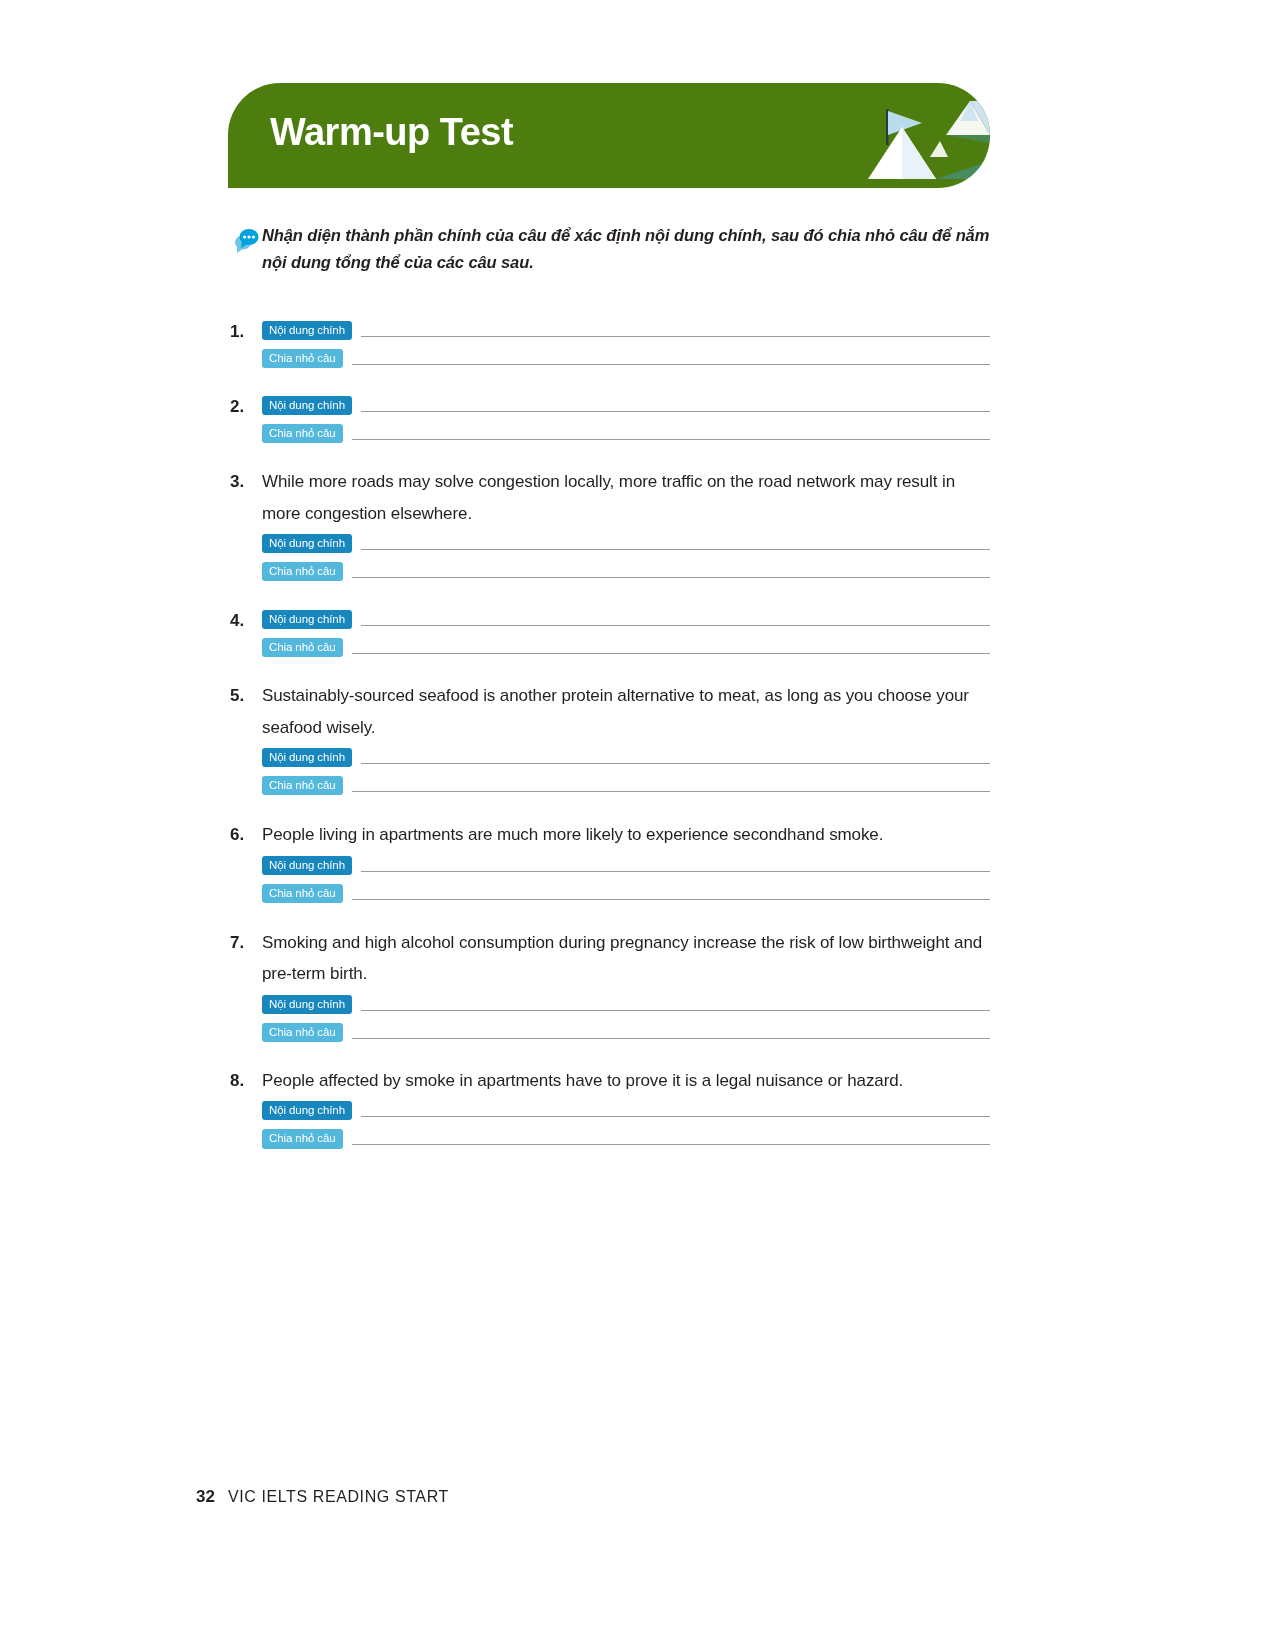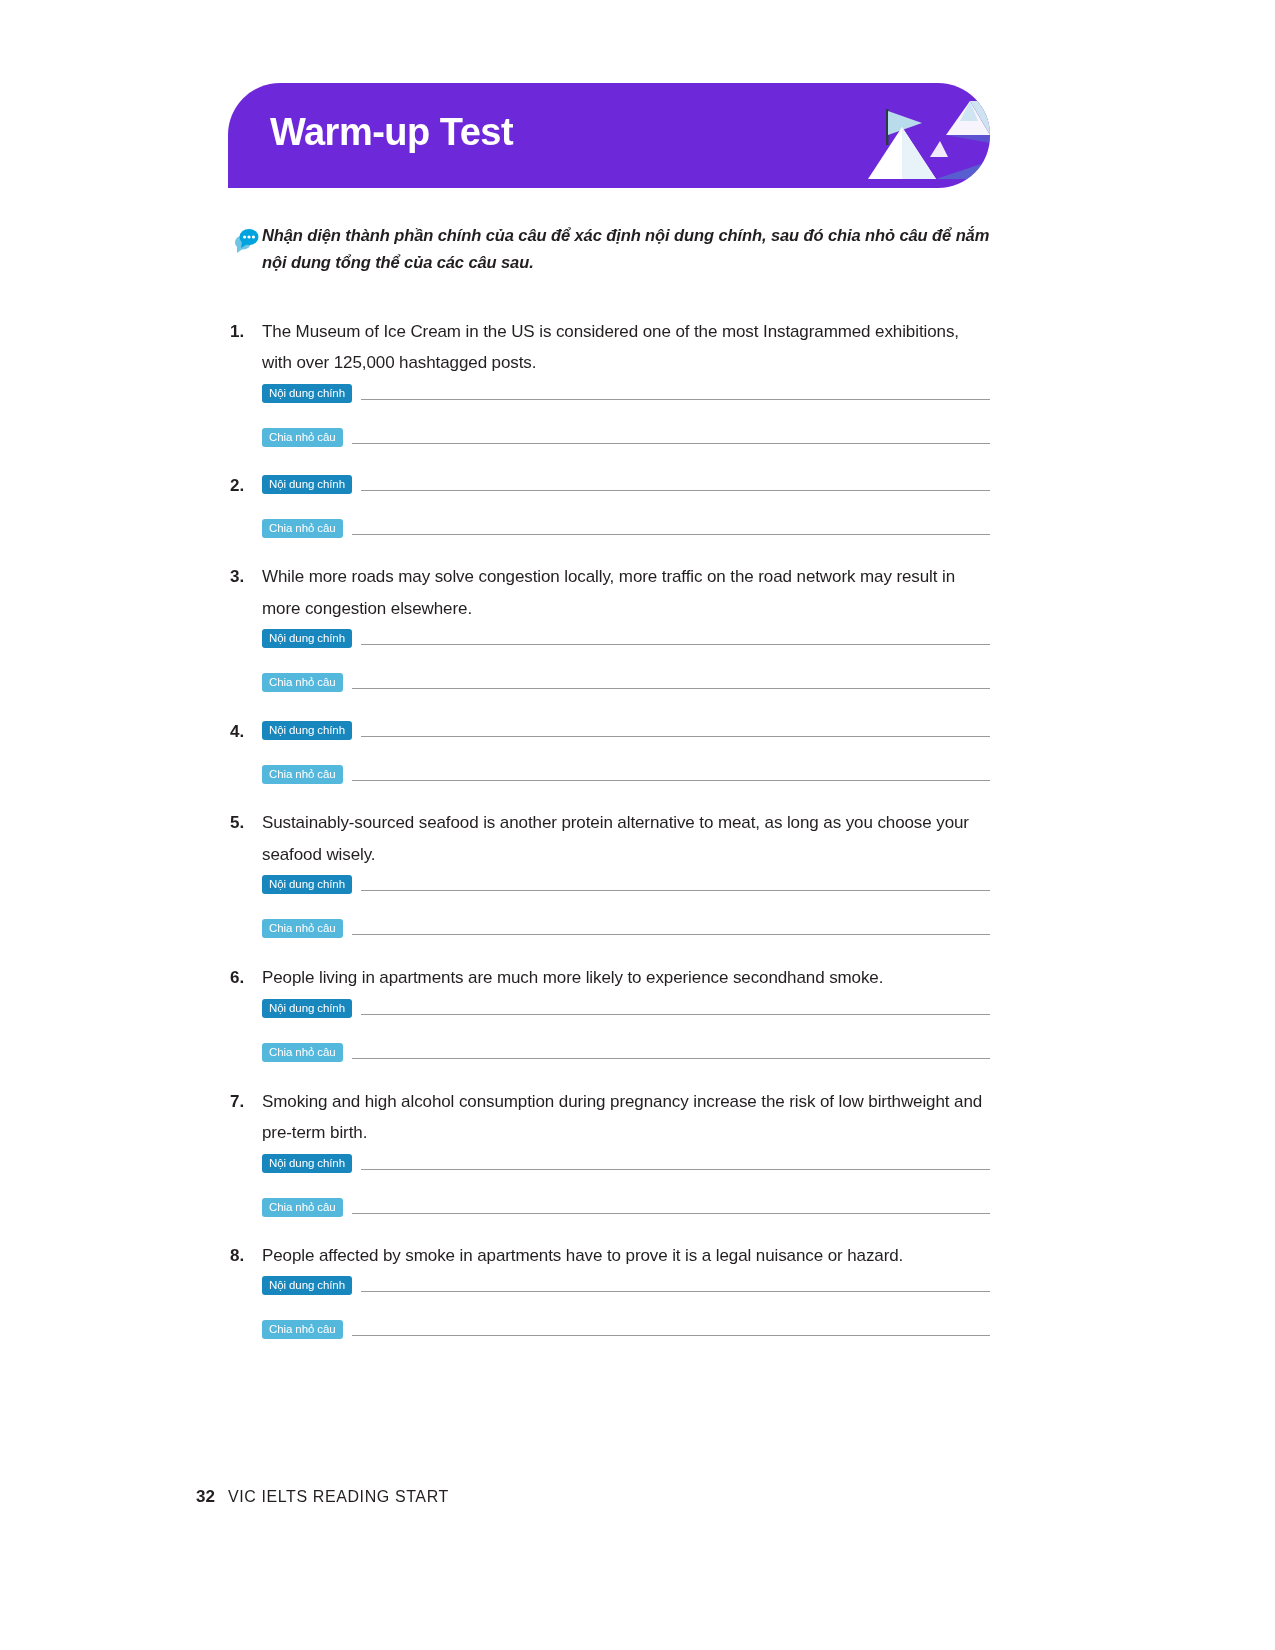--- a/index.html
+++ b/index.html
@@ -20,21 +20,21 @@
     overflow: hidden;
   }
 
   
   .banner {
     position: absolute;
     left: 228px;
     top: 83px;
     width: 762px;
     height: 105px;
-    background: #6d28d9;
+    background: #4d7c0f;
     border-top-left-radius: 52px;
     border-top-right-radius: 52px;
     border-bottom-right-radius: 52px;
     border-bottom-left-radius: 0px;
     overflow: hidden;
   }
 
   .banner-title {
     position: absolute;
     left: 42px;
@@ -115,21 +115,21 @@
     color: #231f20;
     letter-spacing: -0.1px;
   }
 
   .answer-row {
     display: flex;
     align-items: center;
     margin-top: 5px;
   }
 
-  .answer-row.second { margin-top: 25px; }
+  .answer-row.second { margin-top: 9px; }
 
   .badge {
     flex: 0 0 auto;
     font-size: 11.5px;
     color: #ffffff;
     padding: 3px 7px 4px 7px;
     border-radius: 3px;
     line-height: 1.05;
     letter-spacing: -0.1px;
     white-space: nowrap;
@@ -210,21 +210,20 @@
       </svg>
     </div>
     <div class="instruction-text">Nhận diện thành phần chính của câu để xác định nội dung chính, sau đó chia nhỏ câu để nắm nội dung tổng thể của các câu sau.</div>
   </div>
 
   <div class="questions">
 
     <div class="q-item" style="margin-top:0px;">
       <div class="q-num">1.</div>
       <div class="q-body">
-        <div class="q-text">The Museum of Ice Cream in the US is considered one of the most Instagrammed exhibitions, with over 125,000 hashtagged posts.</div>
         <div class="answer-row">
           <span class="badge badge-main">Nội dung chính</span>
           <span class="answer-line"></span>
         </div>
         <div class="answer-row second">
           <span class="badge badge-split">Chia nhỏ câu</span>
           <span class="answer-line"></span>
         </div>
       </div>
     </div>

